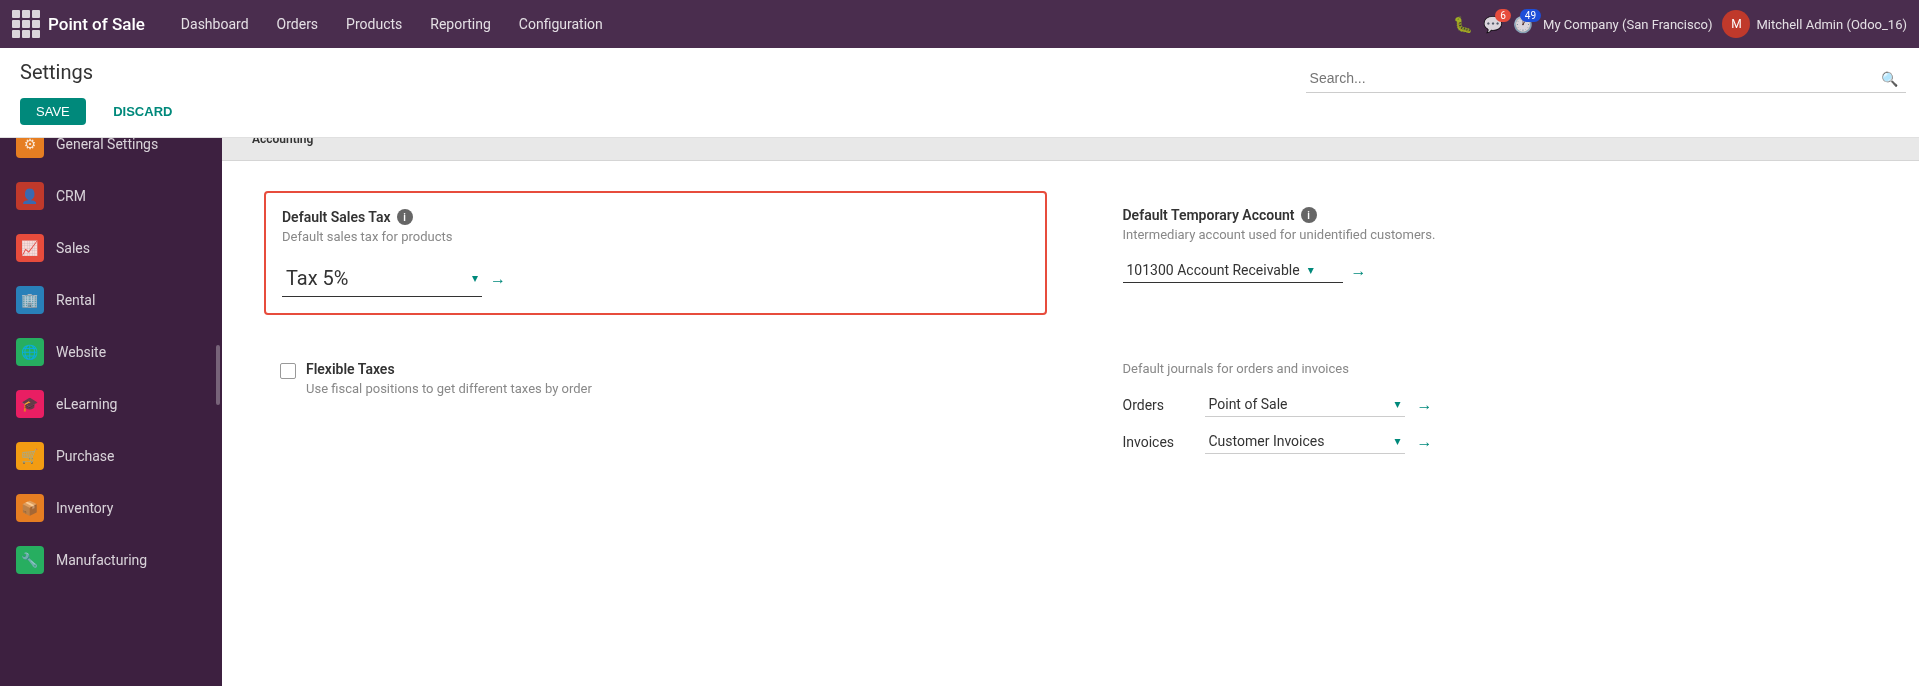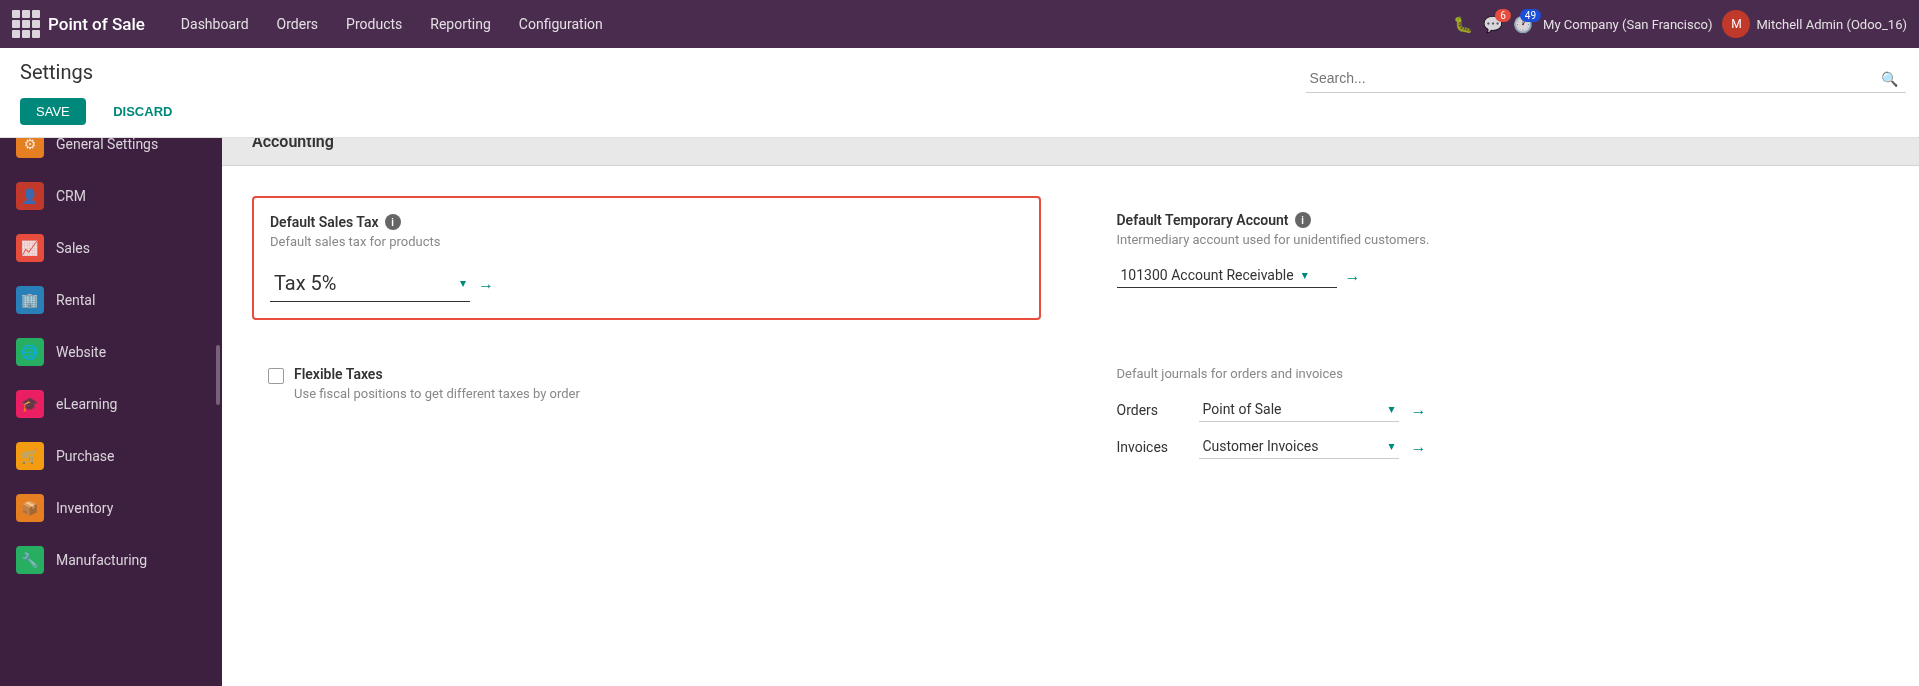--- a/index.html
+++ b/index.html
@@ -205,31 +205,32 @@
     }
     .content-inner {
       background: white;
       min-height: 100%;
     }
 
     
     .section-header {
       background: #e8e8e8;
       padding: 14px 30px;
-      font-size: 16px;
+      font-size: 12px;
       font-weight: 600;
       color: #333;
       border-bottom: 1px solid #d5d5d5;
     }
 
     .settings-body {
       padding: 30px;
       display: grid;
       grid-template-columns: 1fr 1fr;
       gap: 30px 60px;
+      margin-left: 12px;
     }
 
     
     .setting-group {
       padding: 16px;
     }
     .setting-group.highlighted {
       border: 2px solid #e74c3c;
       border-radius: 4px;
     }

